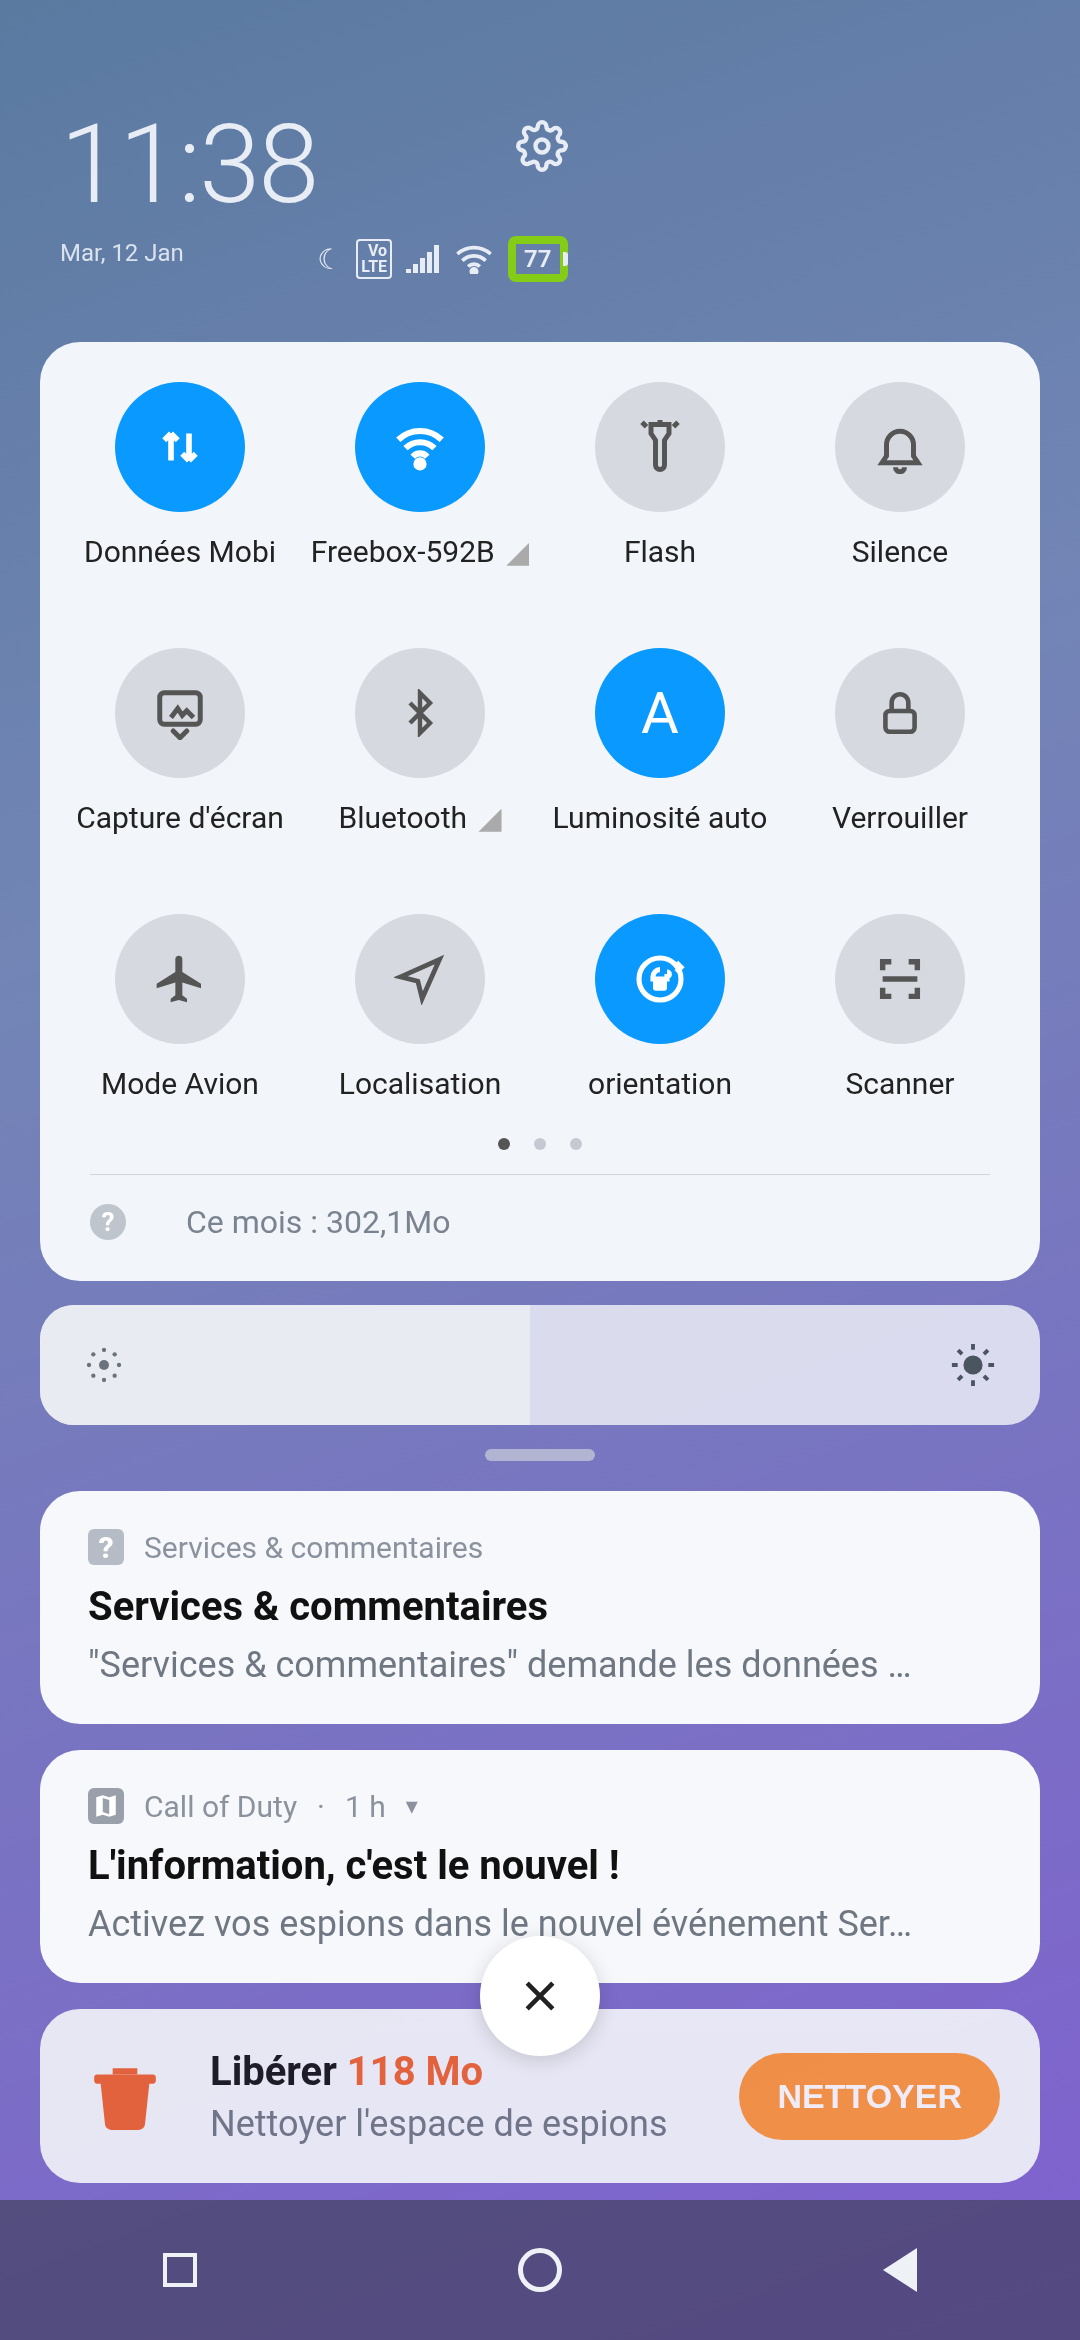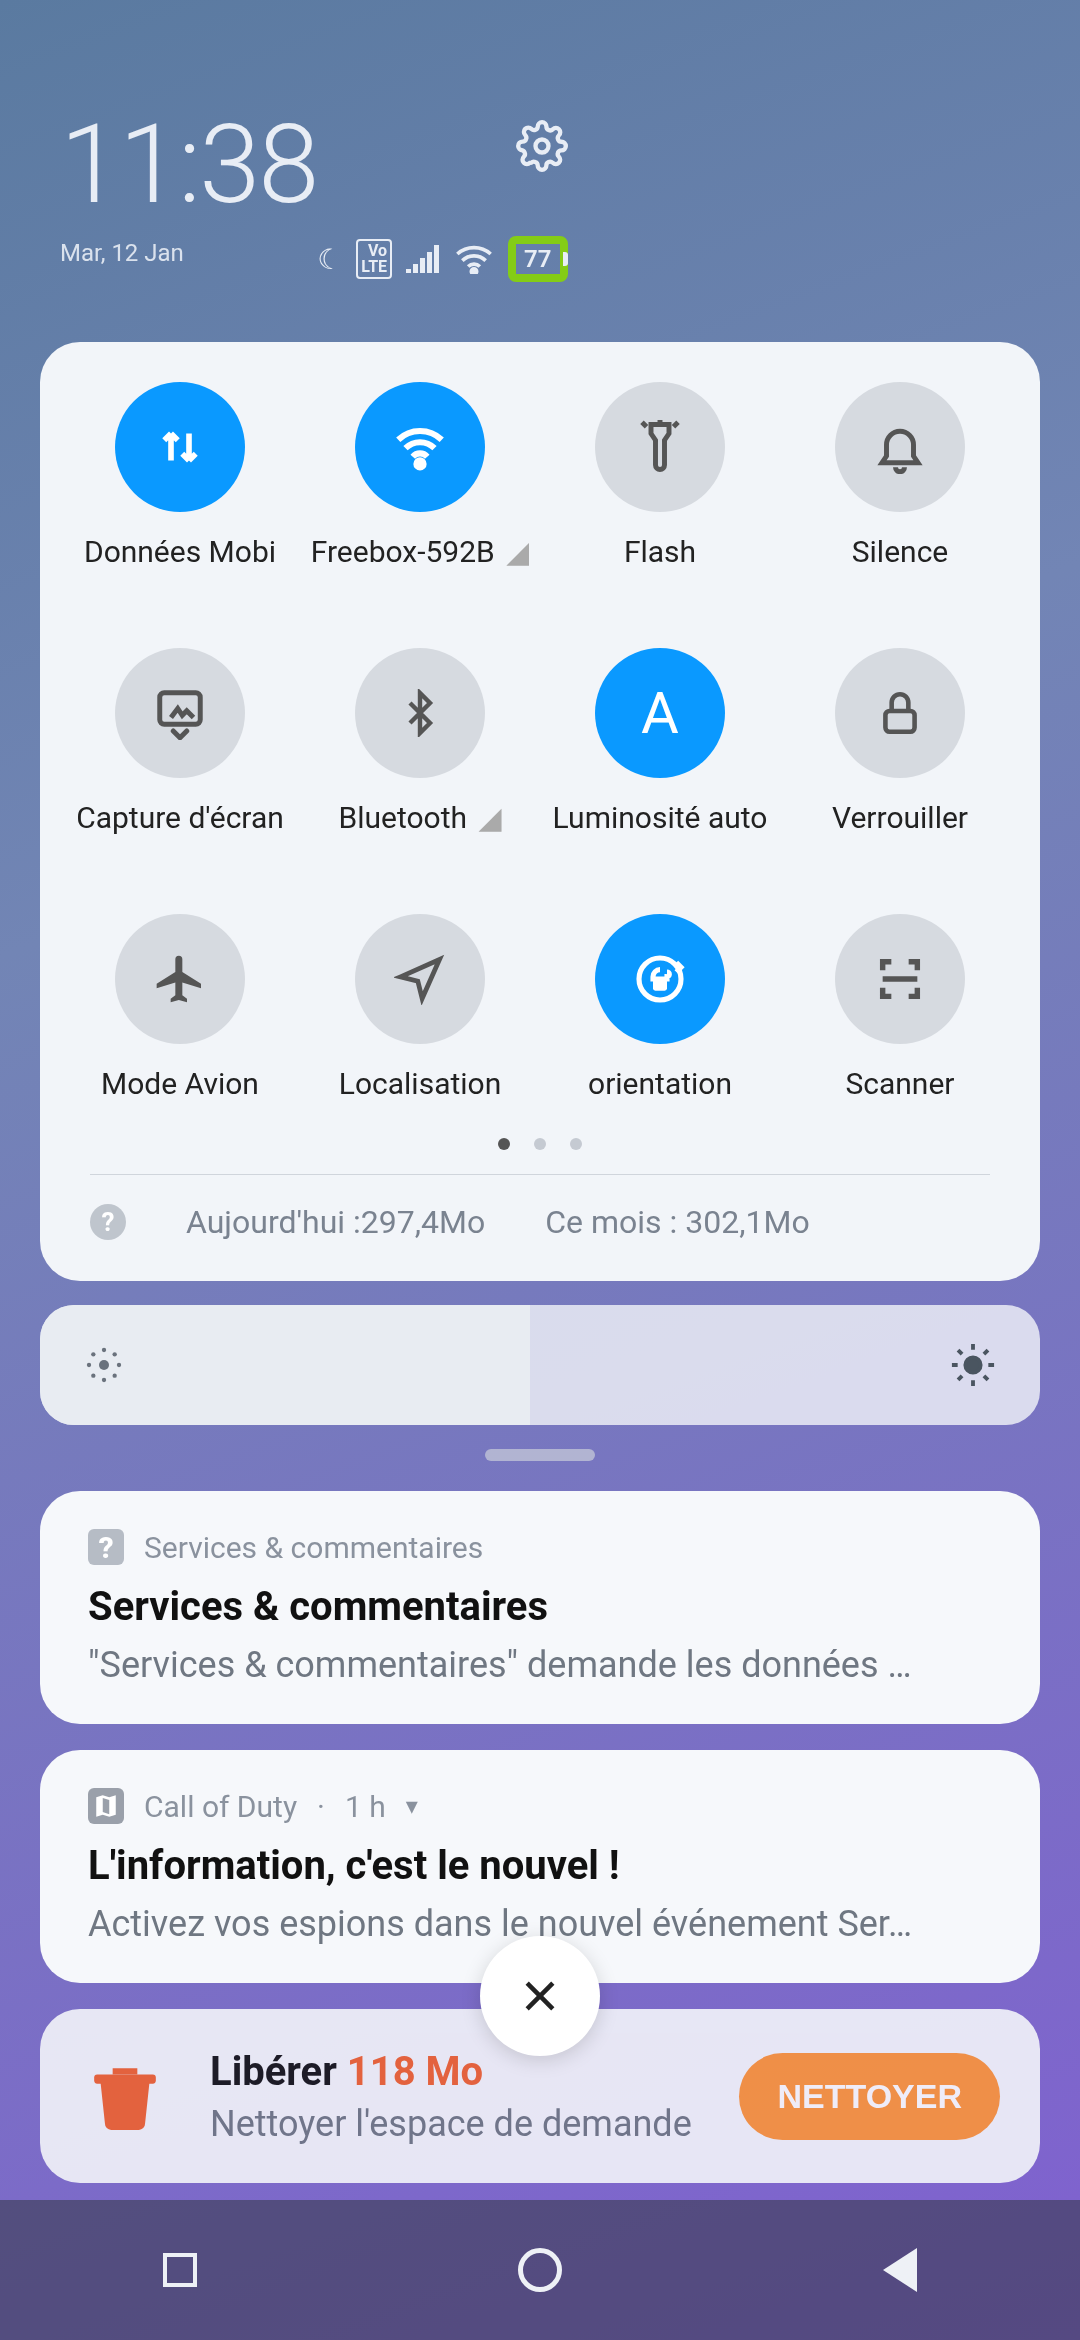--- a/index.html
+++ b/index.html
@@ -290,23 +290,20 @@
       </div>
     </div>
   <div class="dots">
     <span class="dot active"></span>
     <span class="dot"></span>
     <span class="dot"></span>
   </div>
   <div class="divider"></div>
   <div class="data-usage">
     <span class="q-icon">?</span>
-    <span>
-      <span>Aujourd'hui :</span><span>297,4Mo</span>
-    </span>
     <span>
       <span>Ce mois :</span> <span>302,1Mo</span>
     </span>
   </div>
 </div>
 
 <div class="brightness">
   <div class="brightness-fill" style="width: 49%;"></div>
   <span class="sun-low">
     <svg width="40" height="40" viewBox="0 0 24 24" fill="#6a727d">
@@ -370,21 +367,21 @@
     <span class="trash-icon">
       <svg width="74" height="74" viewBox="0 0 24 24" fill="#f2612c">
           <path d="M4 7h16l-1.5 14a2 2 0 0 1-2 2h-9a2 2 0 0 1-2-2L4 7zm4-4h8v2H8V3z"></path>
           <rect x="2" y="5" width="20" height="3" rx="1"></rect>
         </svg>
     </span>
     <div class="cleaner-texts">
       <div class="cleaner-title">
         <span>Libérer </span><span class="orange">118 Mo</span>
       </div>
-      <div class="cleaner-sub">Nettoyer l'espace de demande</div>
+      <div class="cleaner-sub">Nettoyer l'espace de espions</div>
     </div>
     <button class="clean-btn">NETTOYER</button>
   </div>
 </div>
 
 <div class="close-fab">
   <svg width="44" height="44" viewBox="0 0 24 24" stroke="#222" stroke-width="2.5" fill="none">
       <line x1="5" y1="5" x2="19" y2="19"></line>
       <line x1="19" y1="5" x2="5" y2="19"></line>
     </svg>

